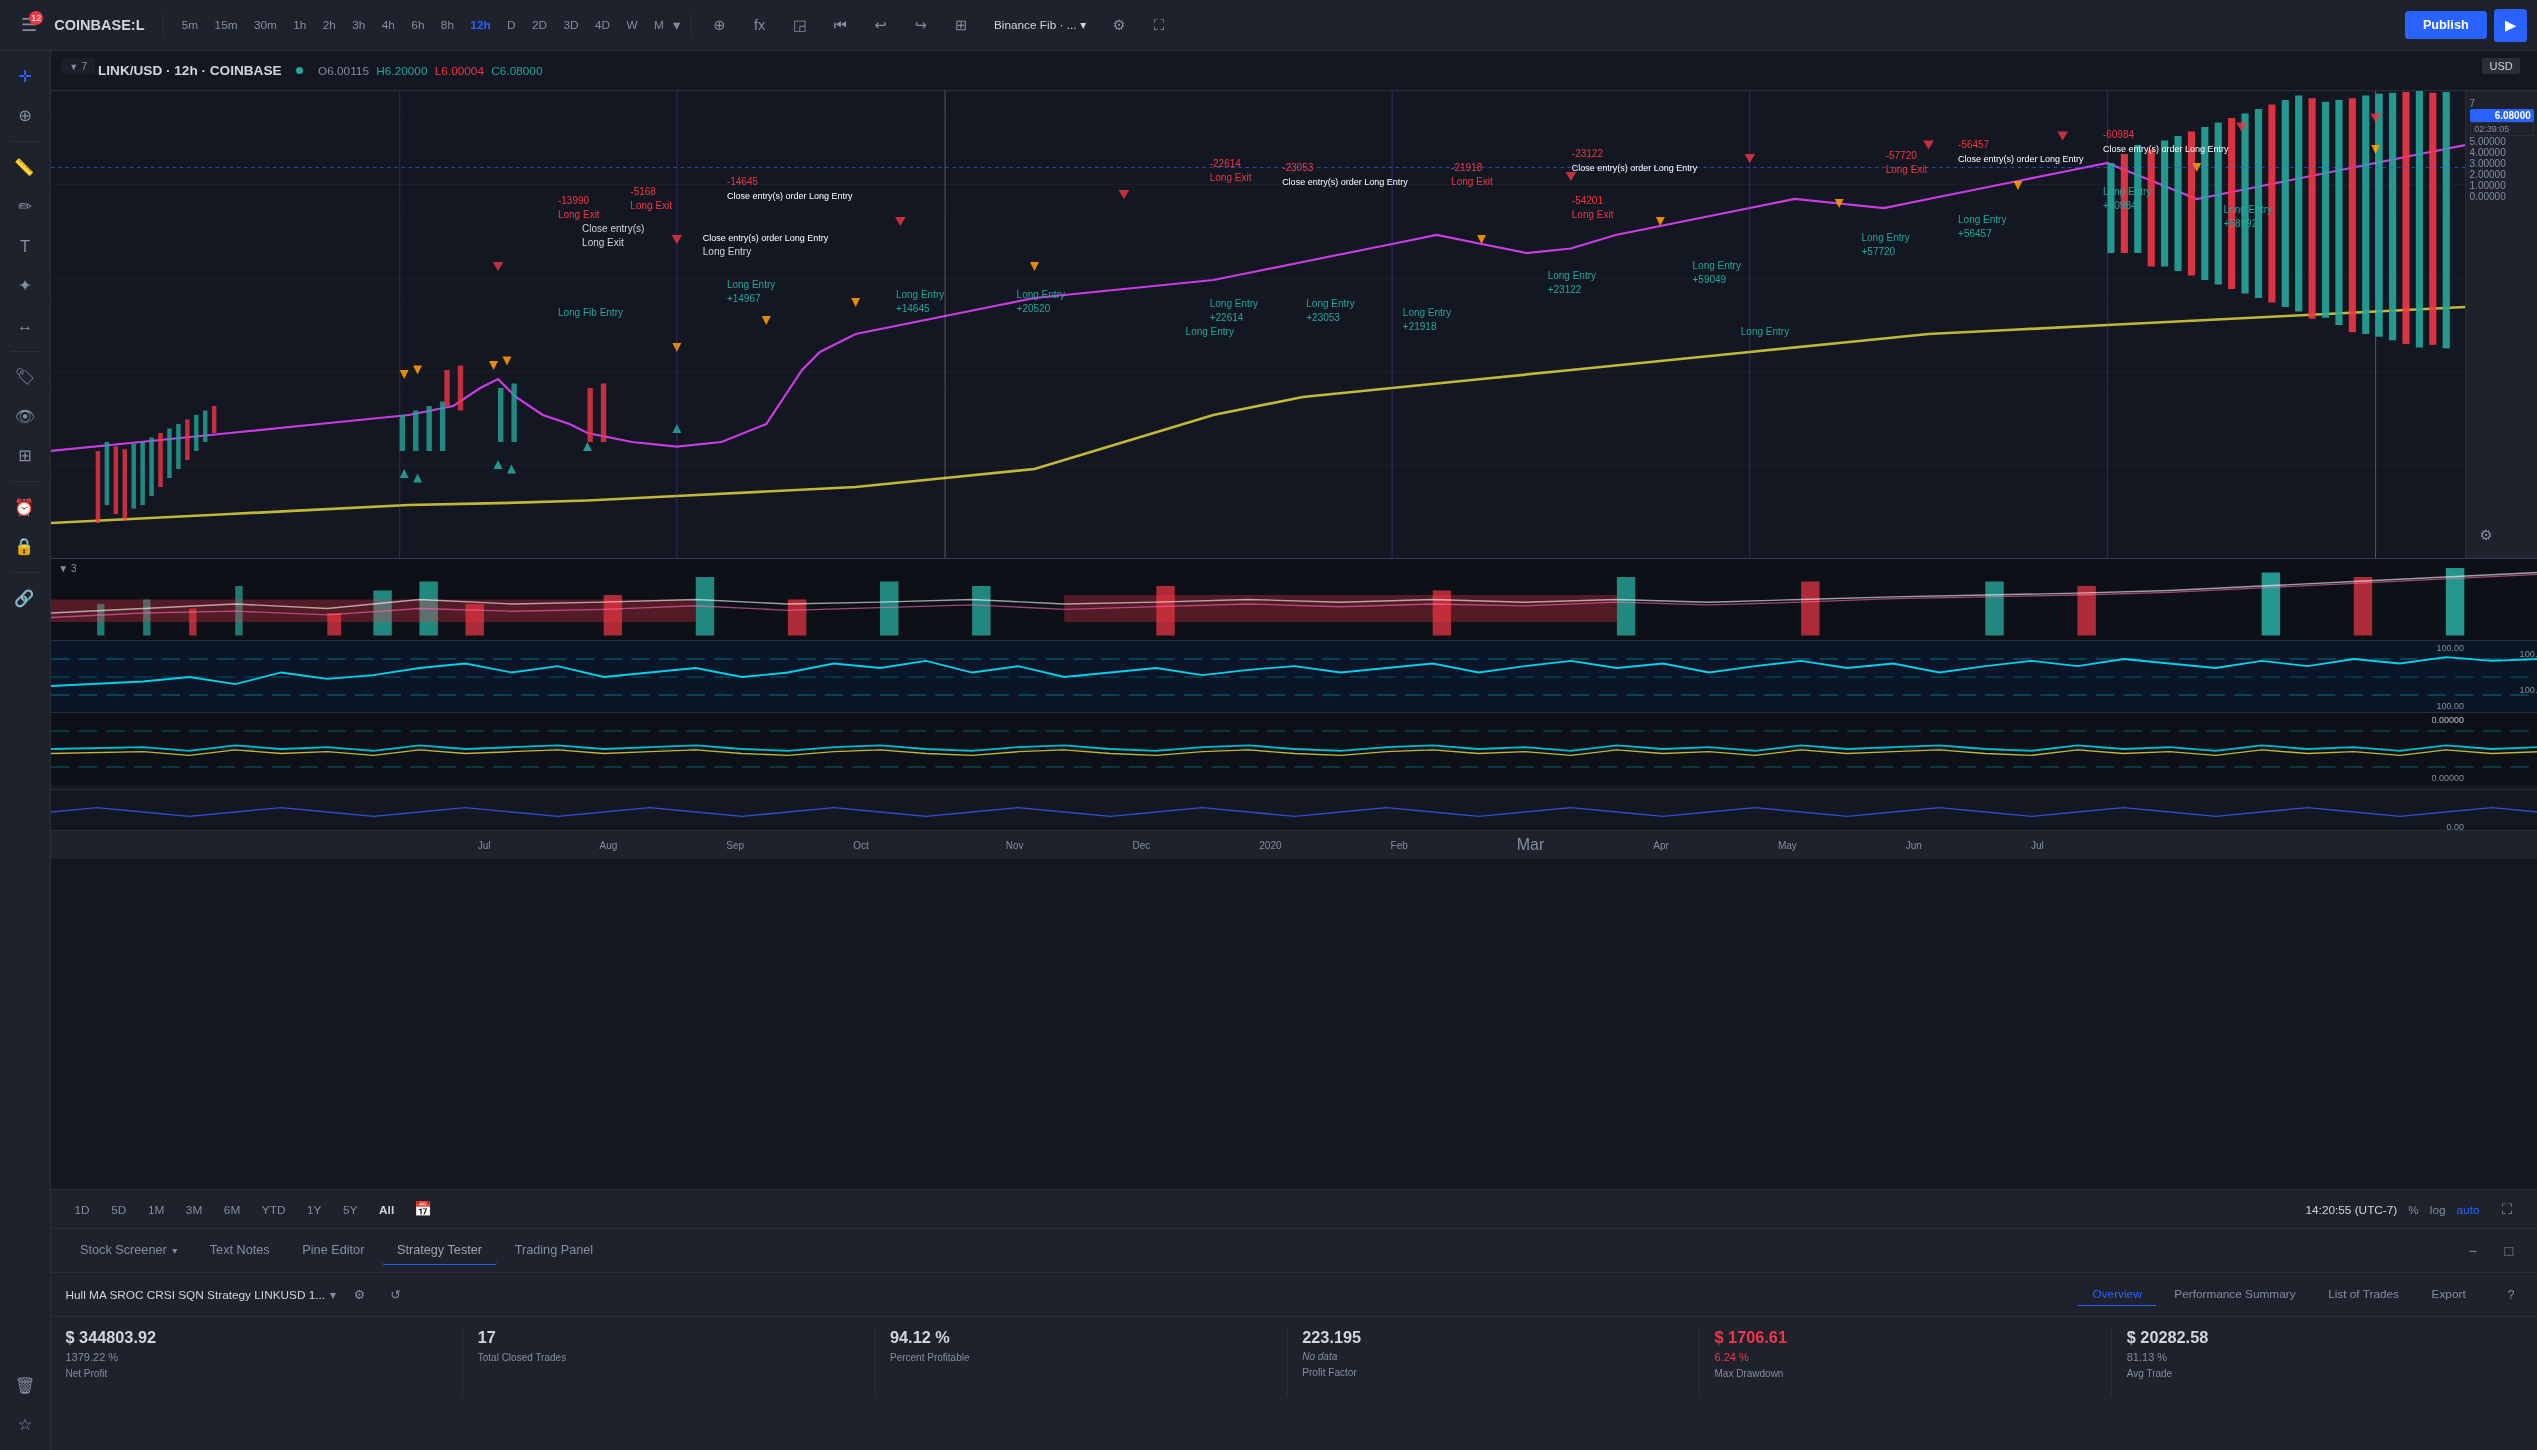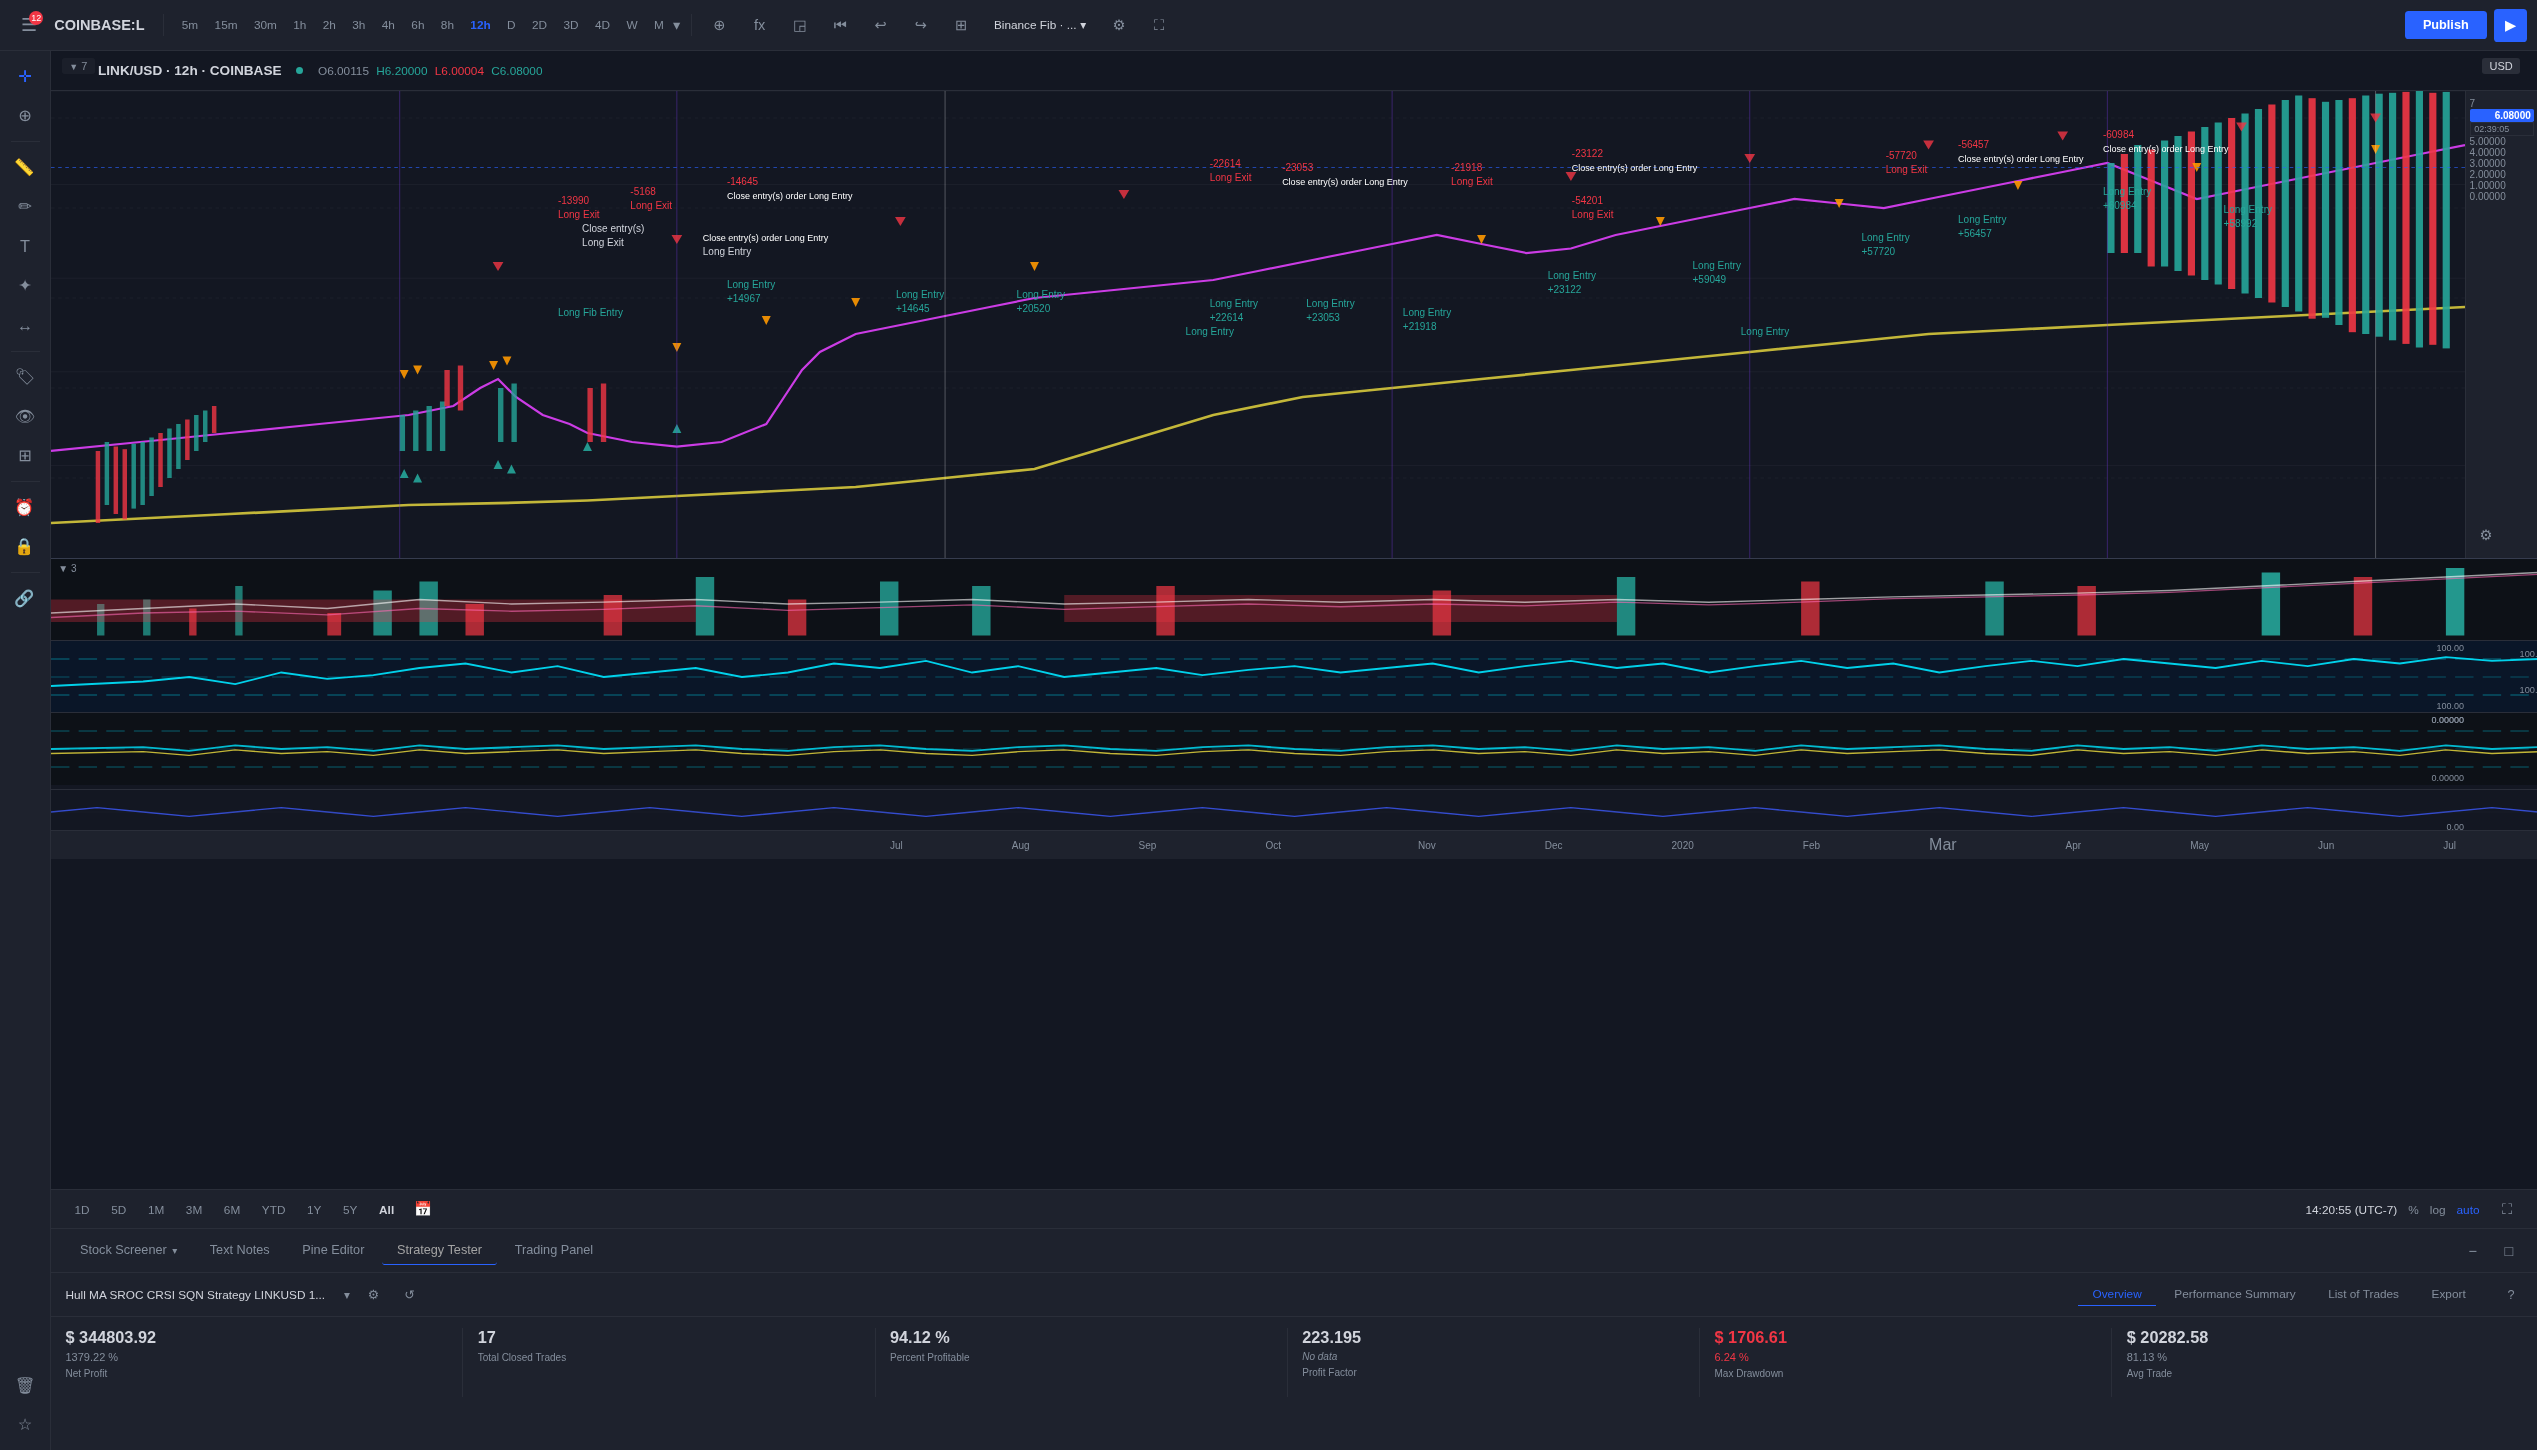--- a/index.html
+++ b/index.html
@@ -248,21 +248,21 @@
     }
     .strategy-header {
       display: flex; align-items: center;
       padding: 7.3px 14.5px;
       border-bottom: 0.9px solid #2a2e39;
       gap: 11px;
       height: 44px;
     }
     .strategy-name {
       font-size: 11.8px; color: #d1d4dc;
-      display: flex; align-items: center; gap: 19px;
+      display: flex; align-items: center; gap: 5px;
     }
     .strategy-tabs-right {
       margin-left: auto; display: flex; gap: 3.6px;
     }
     .strategy-tab {
       padding: 3.6px 14.5px; font-size: 11.8px; color: #848e9c;
       cursor: pointer; border-bottom: 1.8px solid transparent;
     }
     .strategy-tab.active { color: #2962ff; border-bottom-color: #2962ff; }
 
@@ -712,21 +712,21 @@
 <div style="position: absolute; left: 51px; right: 0px; background: #ffffff; border-top: 0.9px solid rgb(42, 46, 57); top: 789px; height: 45px;" id="ind-panel-4">
   <svg width="100%" height="100%" viewBox="0 0 2700 50" preserveAspectRatio="none">
     <rect x="0" y="0" width="2700" height="50" fill="#131722"></rect>
 
     <polyline points="0,25 50,20 100,25 150,30 200,25 250,20 300,25 350,30 400,25 450,20 500,25 550,30 600,25 650,20 700,25 750,30 800,25 850,20 900,25 950,30 1000,25 1050,20 1100,25 1150,30 1200,25 1250,20 1300,25 1350,30 1400,25 1450,20 1500,25 1550,30 1600,25 1650,20 1700,25 1750,30 1800,25 1850,20 1900,25 1950,30 2000,25 2050,20 2100,25 2150,30 2200,25 2250,20 2300,25 2350,30 2400,25 2450,20 2500,25 2550,30 2600,25 2650,20 2700,25" fill="none" stroke="#3d5afe" stroke-width="1.5" opacity="0.8"></polyline>
     <line x1="0" y1="25" x2="2700" y2="25" stroke="#2a2e39" stroke-width="0.5" opacity="0.5"></line>
   </svg>
   <div style="position:absolute;right:74px;bottom:1.8px;font-size:9px;color:#848e9c;">0.00</div>
 </div>
 
-<div class="time-axis" id="time-axis" style="display: flex; align-items: center; justify-content: flex-end; padding: 0px 82px 0px 14.5px; top: 830px; bottom: auto; height: 29px;">
+<div class="time-axis" id="time-axis" style="display: flex; align-items: center; justify-content: center; padding: 0px 82px 0px 14.5px; top: 830px; bottom: auto; height: 29px;">
 <span style="font-size: 10px; color: rgb(132, 142, 156);">Jul</span>
     <span style="font-size: 10px; color: rgb(132, 142, 156);">Aug</span>
     <span style="font-size: 10px; color: rgb(132, 142, 156);">Sep</span>
     <span style="font-size: 10px; color: rgb(132, 142, 156);">Oct</span>
     <span style="font-size: 10px; color: rgb(132, 142, 156); padding-left: 28px;">Nov</span>
     <span style="font-size: 10px; color: rgb(132, 142, 156);">Dec</span>
     <span style="font-size: 10px; color: rgb(132, 142, 156);">2020</span>
     <span style="font-size: 10px; color: rgb(132, 142, 156);">Feb</span>
     <span style="font-size: 16px; color: rgb(132, 142, 156);">Mar</span>
     <span style="font-size: 10px; color: rgb(132, 142, 156);">Apr</span>

